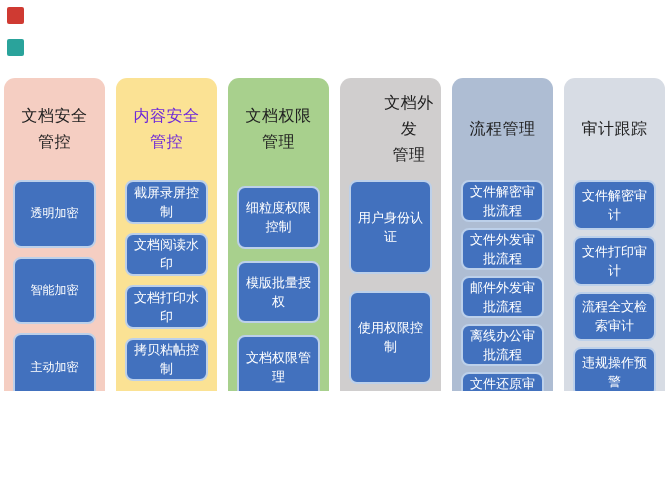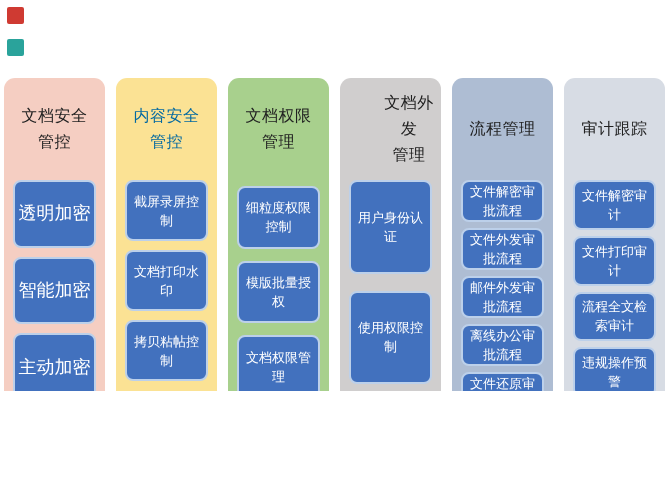--- a/index.html
+++ b/index.html
@@ -24,21 +24,21 @@
     flex:1;display:flex;flex-direction:column;padding:0 9px;box-sizing:border-box;
   }
   .feature-box{
     flex:1;background:var(--box-fill,#4271be);
     border:2px solid var(--box-border,#bcd0ea);border-radius:8px;
     color:var(--box-text,#ffffff);display:flex;align-items:center;justify-content:center;
     text-align:center;font-size:13px;line-height:19px;padding:0 2px;box-sizing:border-box;
   }
   
   .column:nth-child(1) .col-items{gap:9px;padding-bottom:14px;}
-  .column:nth-child(1) .feature-box{font-size:18px;text-align:center;}
+  .column:nth-child(1) .feature-box{font-size:12px;text-align:center;}
   .column:nth-child(2) .col-items{gap:9px;padding-bottom:34px;}
   .column:nth-child(3) .col-items{gap:12px;padding-bottom:17px;margin-top:6px;}
   .column:nth-child(4) .col-items{gap:17px;padding-bottom:31px;}
   .column:nth-child(5) .col-items{gap:6px;padding-bottom:18px;}
   .column:nth-child(6) .col-items{gap:6px;padding-bottom:18px;}
 </style>
 </head>
 <body>
 
 <div class="canvas">
@@ -48,24 +48,25 @@
       <div class="column" style="background: rgb(245, 206, 194);">
     <div class="col-header" style="color: rgb(33, 33, 33);">文档安全
 管控</div>
     <div class="col-items">
           <div class="feature-box">透明加密</div>
           <div class="feature-box">智能加密</div>
           <div class="feature-box">主动加密</div>
         </div>
   </div>
       <div class="column" style="background: rgb(251, 226, 148);">
-    <div class="col-header" style="color: #0369a1;">内容安全
+    <div class="col-header" style="color: #6d28d9;">内容安全
 管控</div>
     <div class="col-items">
           <div class="feature-box">截屏录屏控制</div>
+          <div class="feature-box">文档阅读水印</div>
           <div class="feature-box">文档打印水印</div>
           <div class="feature-box">拷贝粘帖控制</div>
         </div>
   </div>
       <div class="column" style="background: rgb(168, 208, 141);">
     <div class="col-header" style="color: rgb(33, 33, 33);">文档权限
 管理</div>
     <div class="col-items">
           <div class="feature-box">细粒度权限控制</div>
           <div class="feature-box">模版批量授权</div>

